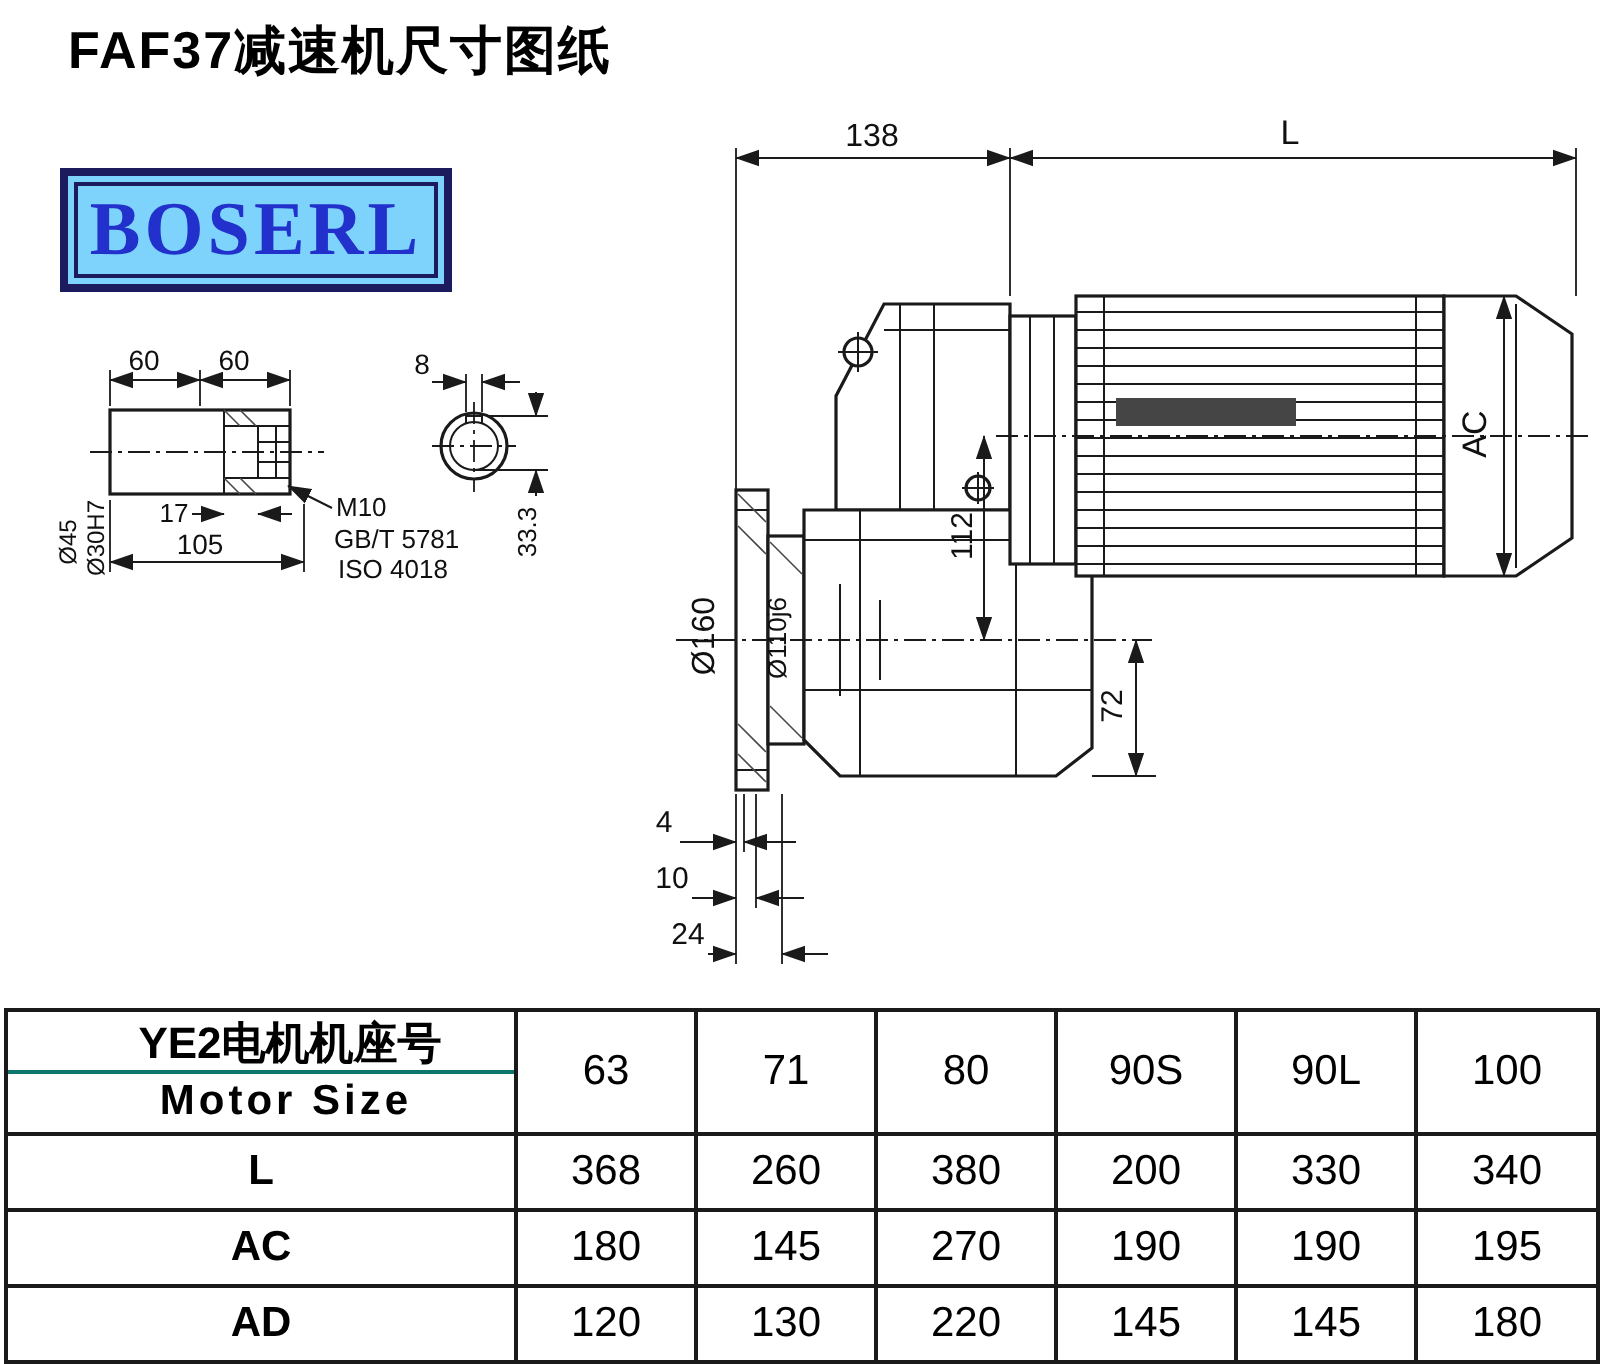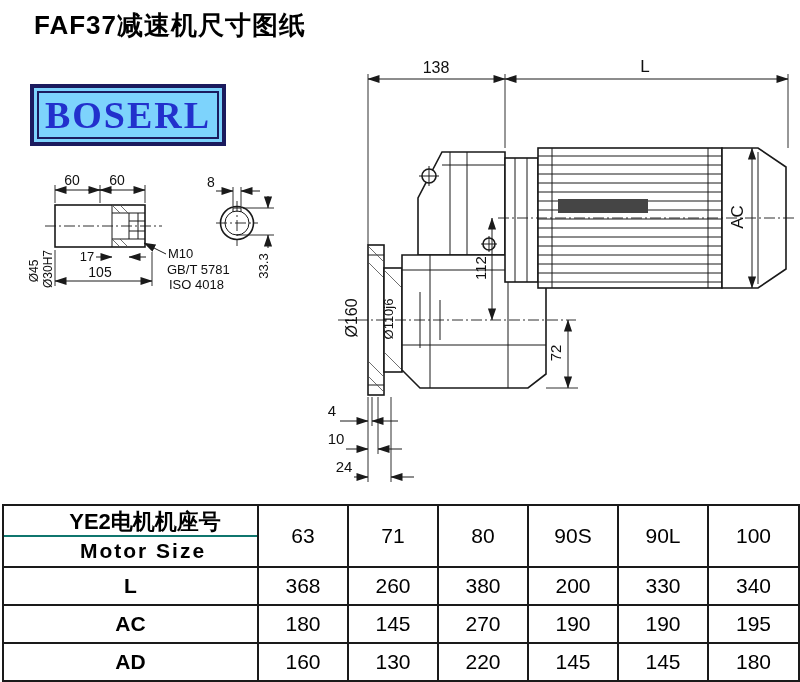--- a/index.html
+++ b/index.html
@@ -190,21 +190,21 @@
         <td class="rowlab">AC</td>
         <td>180</td>
         <td>145</td>
         <td>270</td>
         <td>190</td>
         <td>190</td>
         <td>195</td>
       </tr>
       <tr class="data">
         <td class="rowlab">AD</td>
-        <td>160</td>
+        <td>120</td>
         <td>130</td>
         <td>220</td>
         <td>145</td>
         <td>145</td>
         <td>180</td>
       </tr>
     </tbody>
   </table>
 
 </div>

